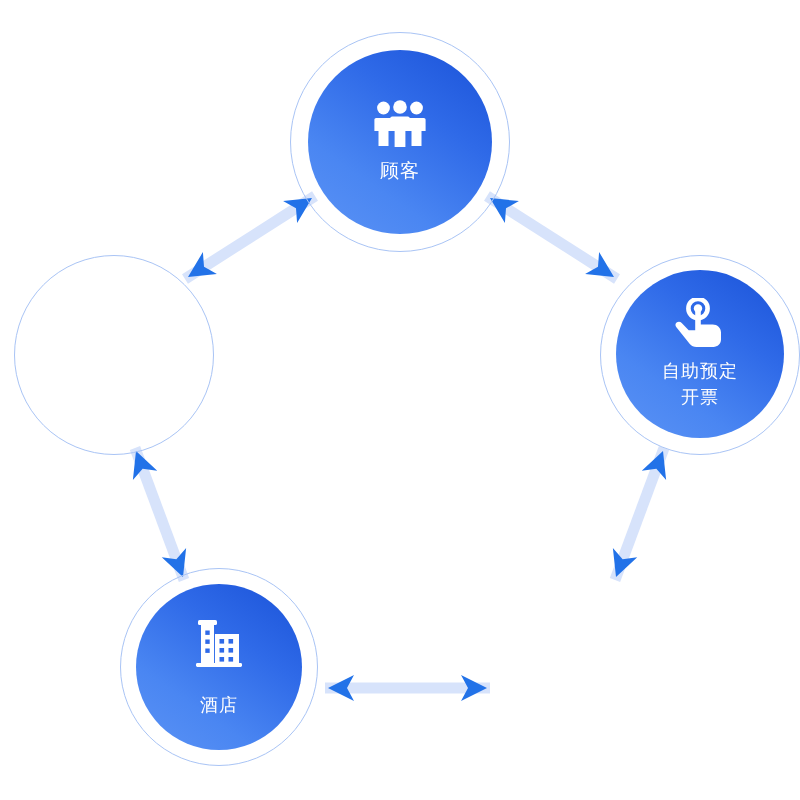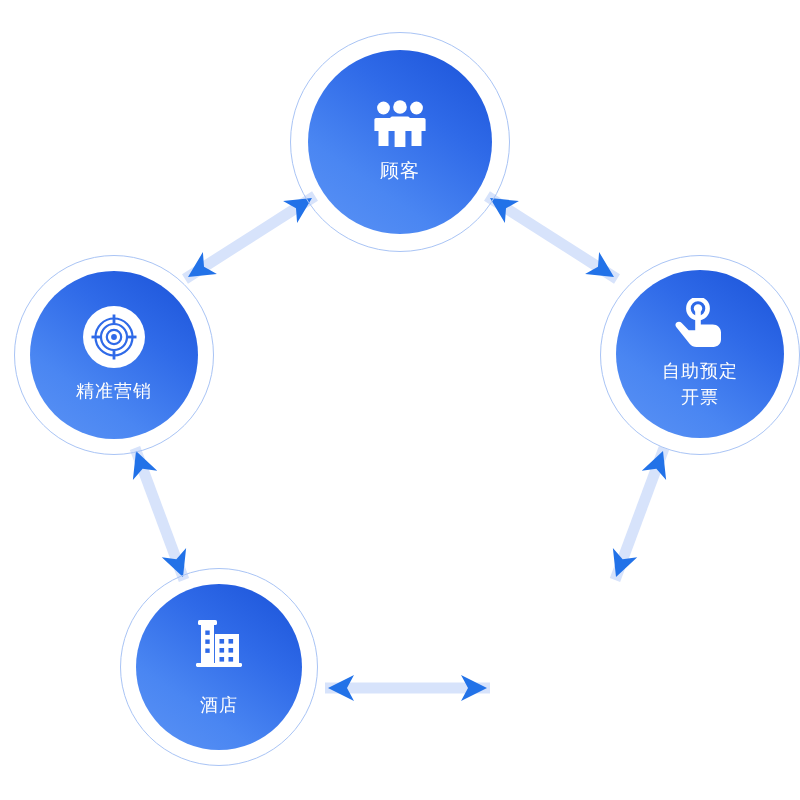--- a/index.html
+++ b/index.html
@@ -180,31 +180,15 @@
           <rect x="26.5" y="40" width="4.6" height="4.6" fill="#2f6ae8"></rect>
           <rect x="35.5" y="40" width="4.6" height="4.6" fill="#2f6ae8"></rect>
         </svg>
       </span>
       <span class="node-label">酒店</span>
     </div>
   </div>
 
   <div class="node n-marketing">
     <div class="node-ring"></div>
-    <div class="node-disc">
-      <span class="node-icon">
-        <svg width="62" height="62" viewBox="0 0 62 62" xmlns="http://www.w3.org/2000/svg">
-          <circle cx="31" cy="31" r="31" fill="#fff"></circle>
-          <circle cx="31" cy="31" r="18.5" fill="none" stroke="#2f6ae8" stroke-width="2.2"></circle>
-          <circle cx="31" cy="31" r="13" fill="none" stroke="#2f6ae8" stroke-width="2.2"></circle>
-          <circle cx="31" cy="31" r="7.2" fill="none" stroke="#2f6ae8" stroke-width="2.2"></circle>
-          <circle cx="31" cy="31" r="2.9" fill="#2f6ae8"></circle>
-          <rect x="29.6" y="8.5" width="2.8" height="9" fill="#2f6ae8"></rect>
-          <rect x="29.6" y="44.5" width="2.8" height="9" fill="#2f6ae8"></rect>
-          <rect x="8.5" y="29.6" width="9" height="2.8" fill="#2f6ae8"></rect>
-          <rect x="44.5" y="29.6" width="9" height="2.8" fill="#2f6ae8"></rect>
-        </svg>
-      </span>
-      <span class="node-label">精准营销</span>
-    </div>
   </div>
 
 </div>
 
 </body></html>

